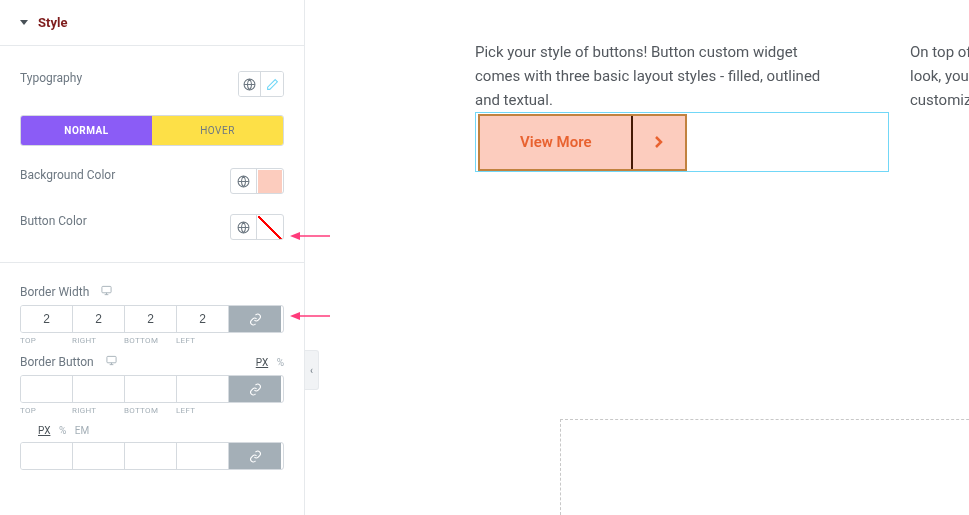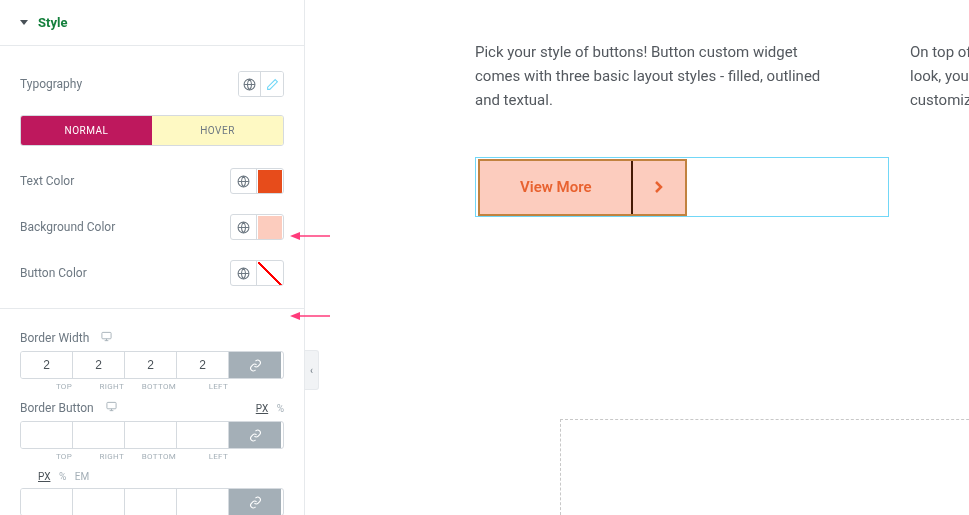--- a/index.html
+++ b/index.html
@@ -1,61 +1,61 @@
 <!DOCTYPE html>
 <html><head>
   <meta charset="utf-8">
   <style>
     * { margin: 0; padding: 0; box-sizing: border-box; }
     body { font-family: -apple-system, BlinkMacSystemFont, "Segoe UI", Roboto, sans-serif; font-size: 12px; color: #6d7882; display: flex; height: 515px; overflow: hidden; }
     
     .sidebar { width: 305px; background: #fff; border-right: 1px solid #e6e9ec; }
     .section-header { display: flex; align-items: center; padding: 15px 20px; border-bottom: 1px solid #e6e9ec; cursor: pointer; }
     .section-header .triangle { width: 0; height: 0; border-left: 4px solid transparent; border-right: 4px solid transparent; border-top: 5px solid #495157; margin-right: 10px; }
-    .section-title { font-weight: 700; color: #15803d; font-size: 13px; }
+    .section-title { font-weight: 700; color: #7f1d1d; font-size: 13px; }
     .section-body { padding: 15px 20px; }
     
-    .control-row { display: flex; align-items: center; justify-content: space-between; padding: 10px 0; }
+    .control-row { display: flex; justify-content: space-between; padding: 10px 0; }
     .control-label { color: #6d7882; font-size: 12px; }
     
     .btn-pair { display: flex; border: 1px solid #d5dadf; border-radius: 3px; overflow: hidden; }
     .btn-pair button { width: 22px; height: 24px; background: #fff; border: none; cursor: pointer; display: flex; align-items: center; justify-content: center; color: #6d7882; }
     .btn-pair button:first-child { border-right: 1px solid #d5dadf; }
     .btn-pair button.active { color: #71d7f7; }
     
     .state-tabs { display: flex; border: 1px solid #d5dadf; border-radius: 3px; overflow: hidden; margin: 8px 0 12px 0; }
-    .state-tab { flex: 1; padding: 9px 0; text-align: center; font-size: 10px; letter-spacing: 0.5px; background: #fef9c3; cursor: pointer; color: #6d7882; }
-    .state-tab.active { background: #be185d; color: #fff; font-weight: 400; }
+    .state-tab { flex: 1; padding: 9px 0; text-align: center; font-size: 10px; letter-spacing: 0.5px; background: #fde047; cursor: pointer; color: #6d7882; }
+    .state-tab.active { background: #8b5cf6; color: #fff; font-weight: 700; }
     
     .color-control { display: flex; border: 1px solid #d5dadf; border-radius: 3px; overflow: hidden; height: 26px; }
     .color-control .globe { width: 26px; display: flex; align-items: center; justify-content: center; border-right: 1px solid #d5dadf; cursor: pointer; color: #6d7882; }
     .color-swatch { width: 24px; height: 24px; margin: 1px; cursor: pointer; }
     .color-swatch.transparent { position: relative; background: #fff; }
     .color-swatch.transparent::after { content: ''; position: absolute; left: 0; top: 0; right: 0; bottom: 0; background: linear-gradient(to top right, transparent 47%, #ff0000 47%, #ff0000 53%, transparent 53%); }
     
     .dim-label-row { display: flex; align-items: center; padding: 10px 0 6px 0; }
     .dim-label-row .control-label { flex: 1; }
     .unit-switch { font-size: 10px; color: #a4afb7; }
     .unit-switch span { margin-left: 6px; cursor: pointer; }
     .unit-switch span.active { color: #495157; text-decoration: underline; padding-left: 12px; }
     
     .dims { display: flex; border: 1px solid #d5dadf; border-radius: 3px; overflow: hidden; }
     .dims input { width: 52px; height: 26px; border: none; border-right: 1px solid #d5dadf; text-align: center; font-size: 12px; color: #495157; outline: none; }
     .dims .link-btn { width: 52px; display: flex; align-items: center; justify-content: center; background: #a4afb7; color: #fff; cursor: pointer; }
     .dims-labels { display: flex; margin-top: 3px; }
-    .dims-labels span { width: 52px; text-align: right; font-size: 8px; color: #a4afb7; letter-spacing: 0.3px; }
+    .dims-labels span { width: 52px; text-align: left; font-size: 8px; color: #a4afb7; letter-spacing: 0.3px; }
     
     .device-icon { margin-left: 8px; color: #a4afb7; cursor: pointer; }
     
     .hr { height: 1px; background: #e6e9ec; margin: 12px -20px; }
     
     .collapse-handle { position: absolute; left: 305px; top: 350px; width: 14px; height: 40px; background: #f1f3f5; border: 1px solid #e6e9ec; border-left: none; border-radius: 0 3px 3px 0; display: flex; align-items: center; justify-content: center; cursor: pointer; color: #6d7882; font-size: 10px; }
     
     .preview { flex: 1; padding: 40px 0 0 170px; position: relative; color: #54595f; font-size: 15px; line-height: 1.6; }
-    .preview-text { width: 360px; margin-bottom: 45px; }
+    .preview-text { width: 360px; }
     .preview-text2 { position: absolute; left: 605px; top: 40px; width: 200px; }
     
     .selected-box { border: 1px solid #71d7f7; width: 414px; height: 60px; display: flex; align-items: center; padding-left: 2px;}
     .button-widget { display: inline-flex; border: 2px solid #c1823f; background: #fcccbe; height: 57px; }
     .button-main { padding: 0 40px; display: flex; align-items: center; color: #e86230; font-weight: 600; font-size: 15px; border-right: 2px solid #441905; cursor: pointer; }
     .button-arrow { width: 52px; display: flex; align-items: center; justify-content: center; color: #e86230; cursor: pointer; }
     
     .dashed-box { position: absolute; left: 255px; top: 419px; width: 700px; height: 96px; border: 1px dashed #c8c8c8; border-right: none; border-bottom: none; }
     
     .annotation-arrow { position: absolute; }
@@ -85,32 +85,20 @@
             </svg>
         </button>
       </div>
     </div>
 
     <div class="state-tabs">
       <div class="state-tab active">NORMAL</div>
       <div class="state-tab">HOVER</div>
     </div>
 
-    <div class="control-row">
-      <div class="control-label">Text Color</div>
-      <div class="color-control">
-        <div class="globe">
-          <svg width="13" height="13" viewBox="0 0 24 24" fill="none" stroke="currentColor" stroke-width="2">
-              <circle cx="12" cy="12" r="10"></circle>
-              <path d="M2 12h20M12 2a15 15 0 010 20M12 2a15 15 0 000 20"></path>
-            </svg>
-        </div>
-        <div class="color-swatch" style="background:#e74c1b"></div>
-      </div>
-    </div>
 
     <div class="control-row">
       <div class="control-label">Background Color</div>
       <div class="color-control">
         <div class="globe">
           <svg width="13" height="13" viewBox="0 0 24 24" fill="none" stroke="currentColor" stroke-width="2">
               <circle cx="12" cy="12" r="10"></circle>
               <path d="M2 12h20M12 2a15 15 0 010 20M12 2a15 15 0 000 20"></path>
             </svg>
         </div>

